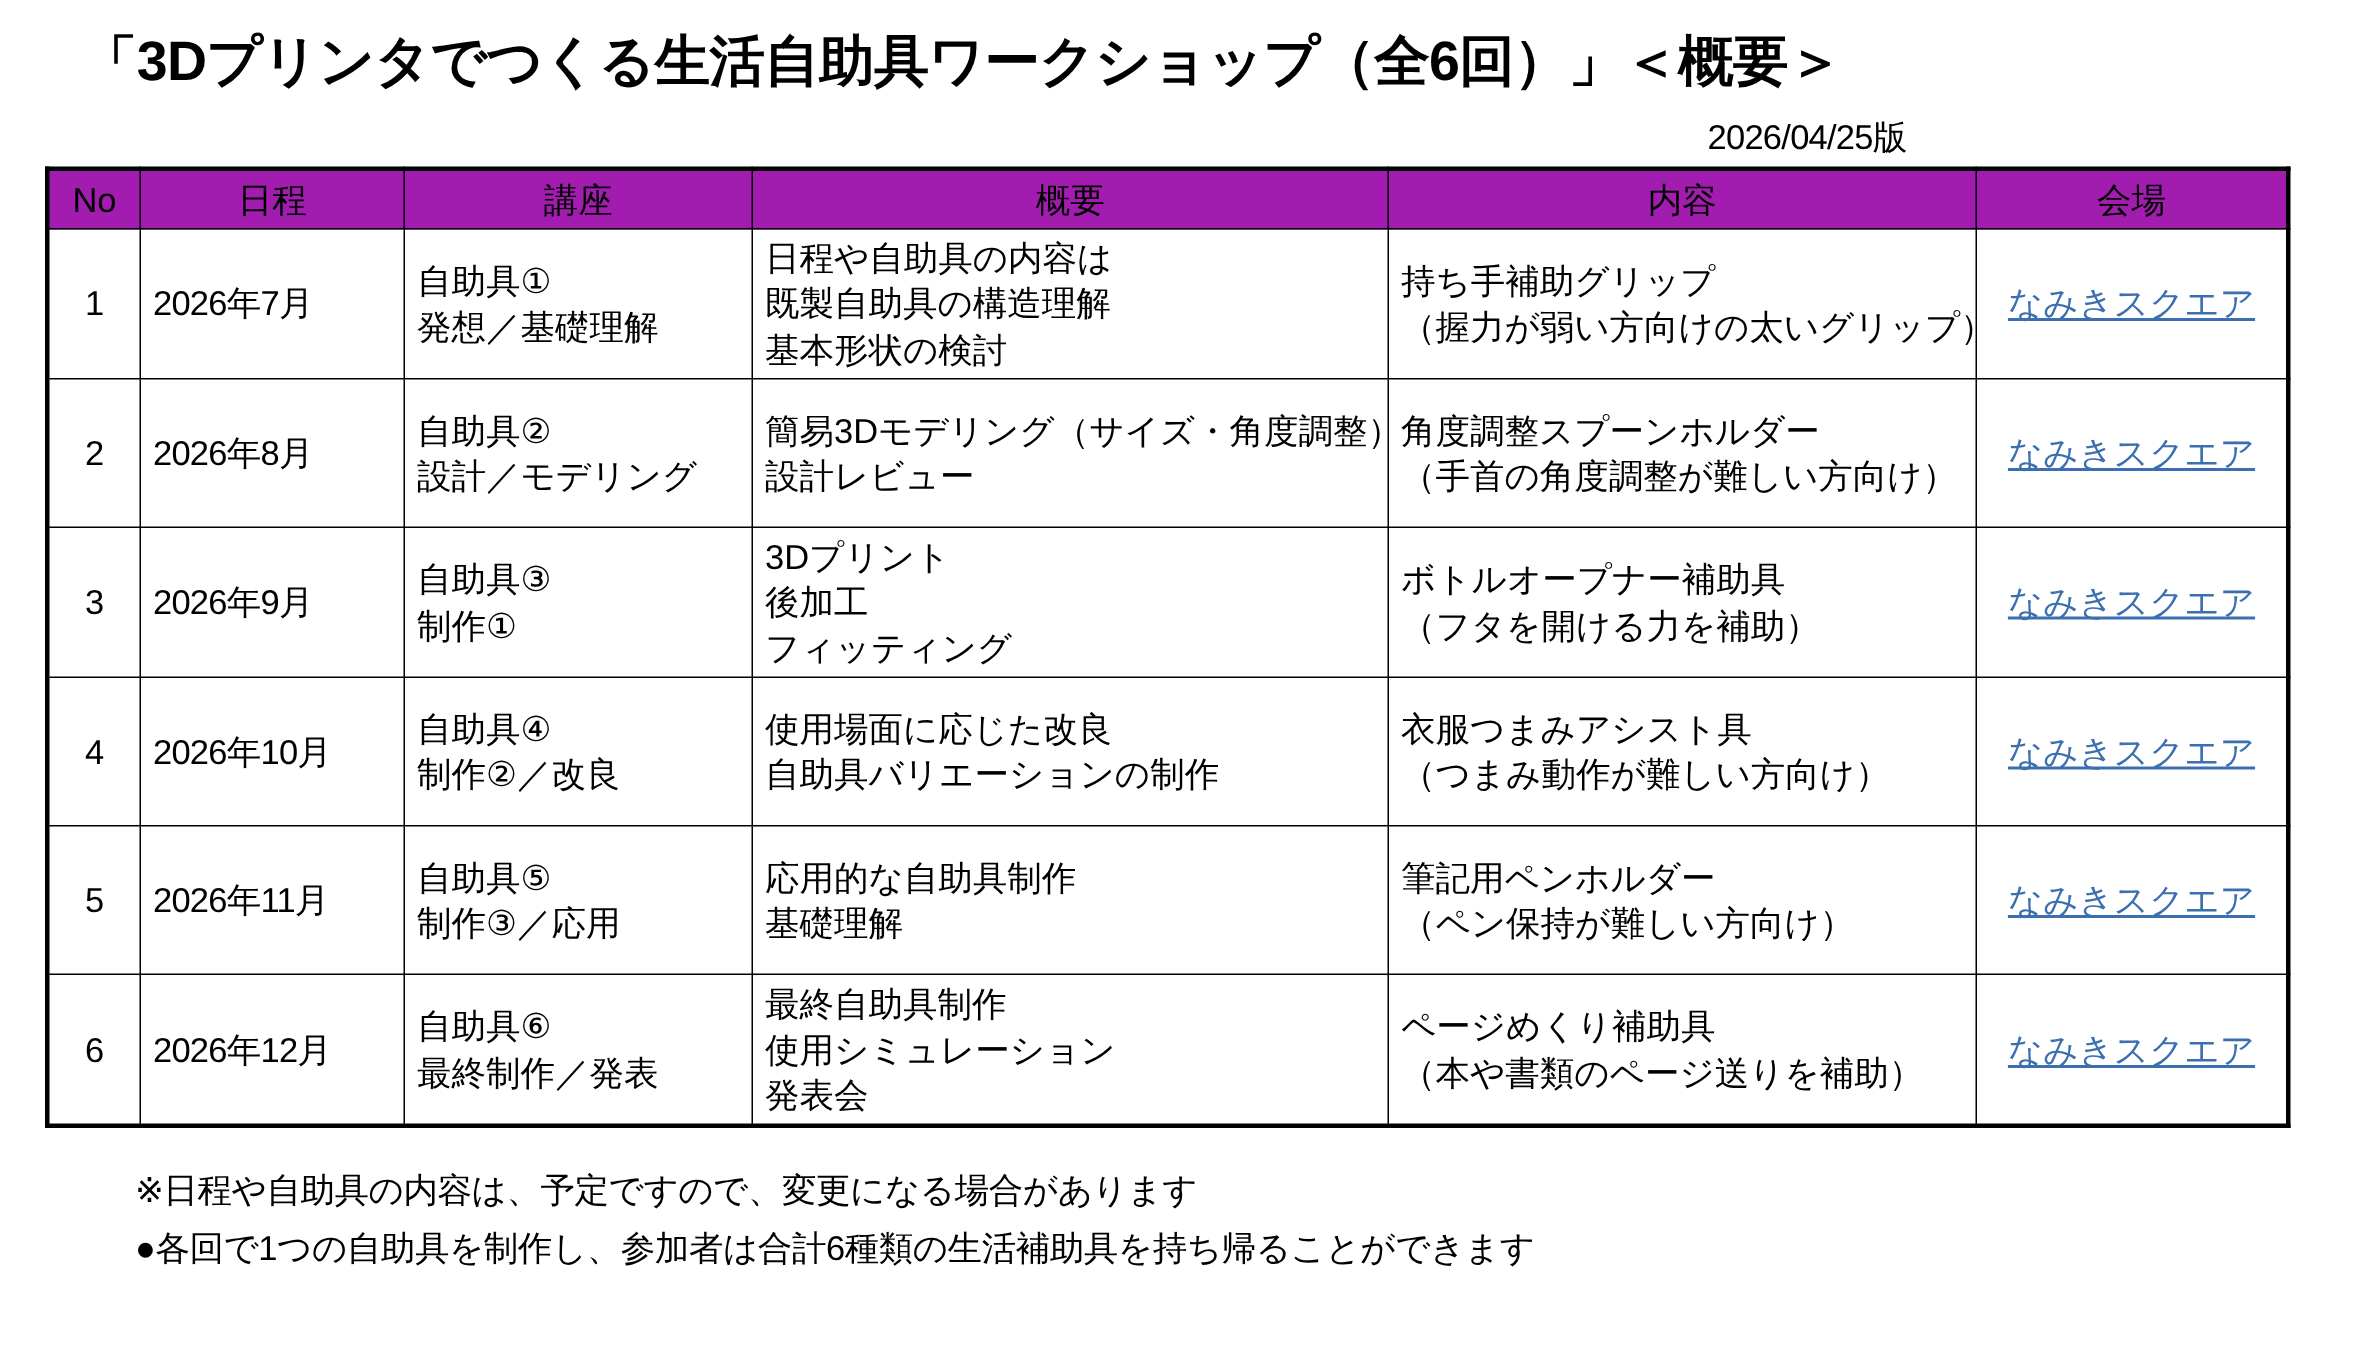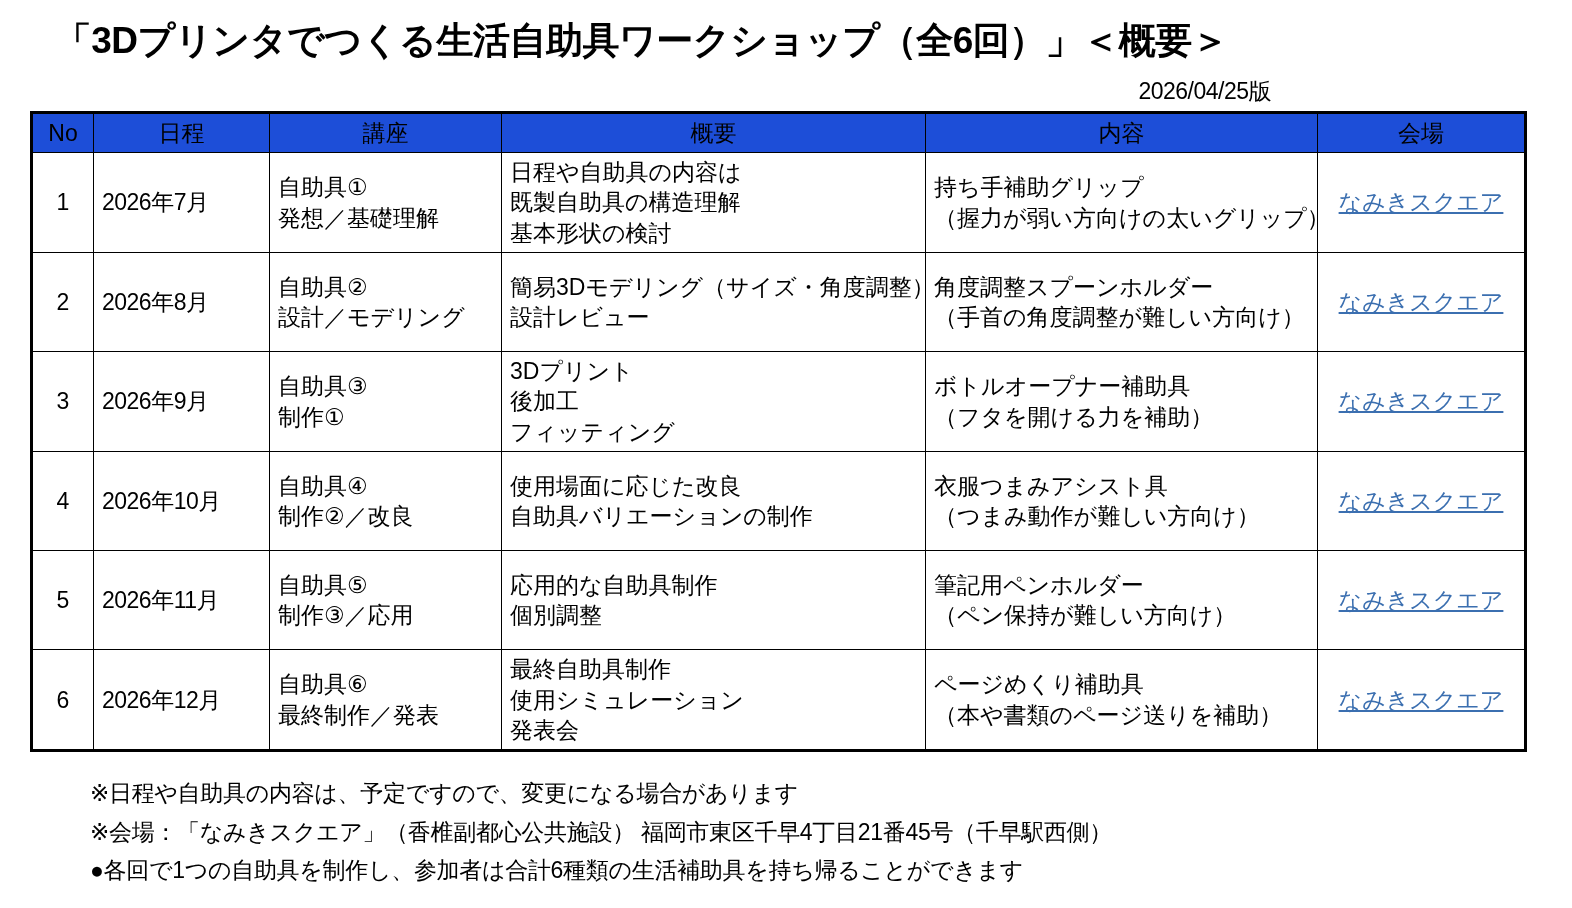--- a/index.html
+++ b/index.html
@@ -46,21 +46,21 @@
   }
   table.schedule th,
   table.schedule td {
     border: 1.5px solid #000;
     vertical-align: middle;
     font-weight: normal;
     font-size: 23px;
     line-height: 1.32;
   }
   table.schedule thead th {
-    background: #1d4ed8;
+    background: #a21caf;
     text-align: center;
     height: 34px;
     padding: 2px 0;
     font-size: 23px;
   }
   table.schedule tbody td {
     height: 90px;
     padding: 4px 8px;
   }
   td.c-no {
@@ -222,21 +222,21 @@
 
         <tr>
           <td class="c-no">5</td>
           <td class="c-date">2026年11月</td>
           <td class="c-course multi">
             <span>自助具⑤</span>
             <span>制作③／応用</span>
           </td>
           <td class="c-outline multi">
             <span>応用的な自助具制作</span>
-            <span>個別調整</span>
+            <span>基礎理解</span>
           </td>
           <td class="c-content multi">
             <span>筆記用ペンホルダー</span>
             <span>（ペン保持が難しい方向け）</span>
           </td>
           <td class="c-venue">
             <span class="venue-link">なみきスクエア</span>
           </td>
         </tr>
 
@@ -259,17 +259,16 @@
           <td class="c-venue">
             <span class="venue-link">なみきスクエア</span>
           </td>
         </tr>
       </tbody>
     </table>
   </div>
 
   <div class="notes">
     <div>※日程や自助具の内容は、予定ですので、変更になる場合があります</div>
-    <div>※会場：「なみきスクエア」（香椎副都心公共施設） 福岡市東区千早4丁目21番45号（千早駅西側）</div>
     <div>●各回で1つの自助具を制作し、参加者は合計6種類の生活補助具を持ち帰ることができます</div>
   </div>
 
 </div>
 
 </body></html>

